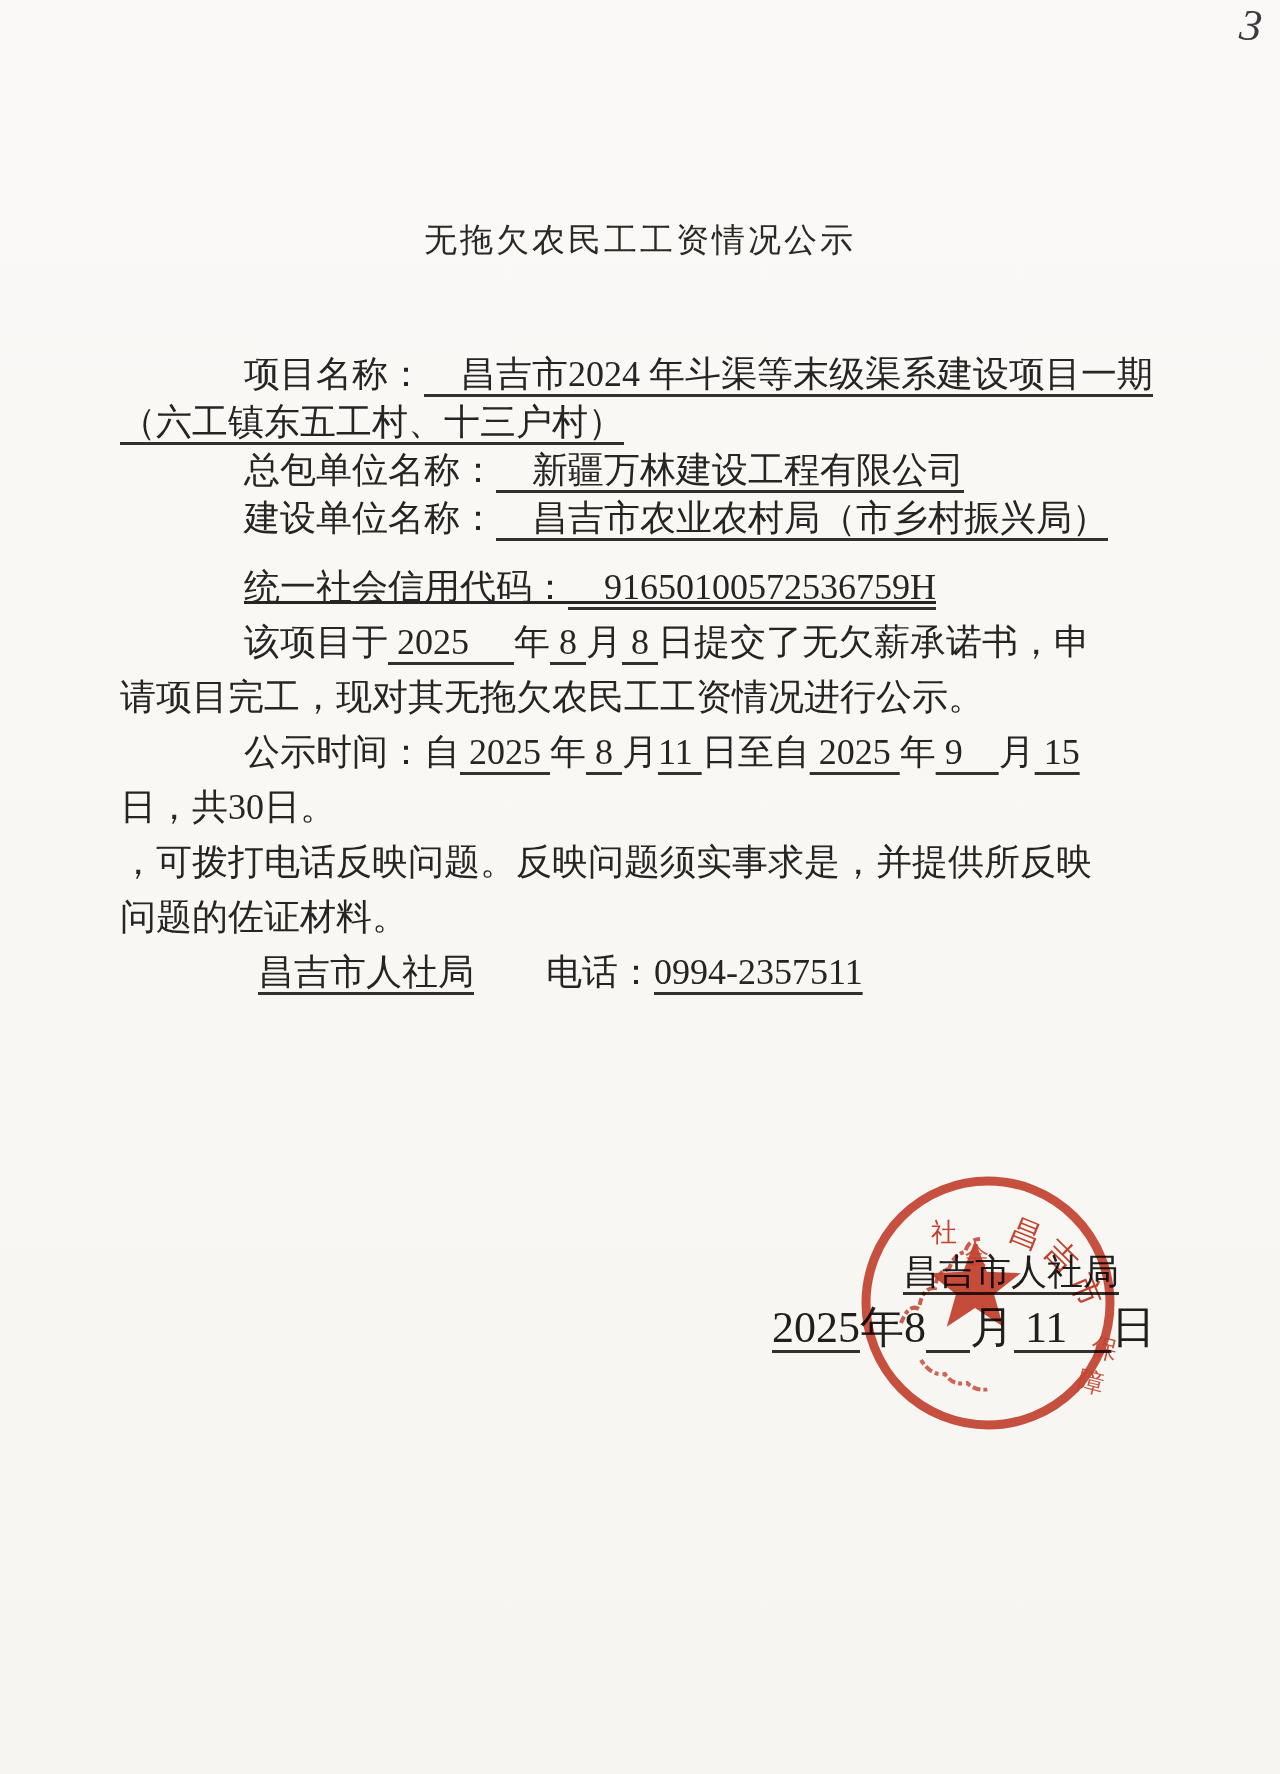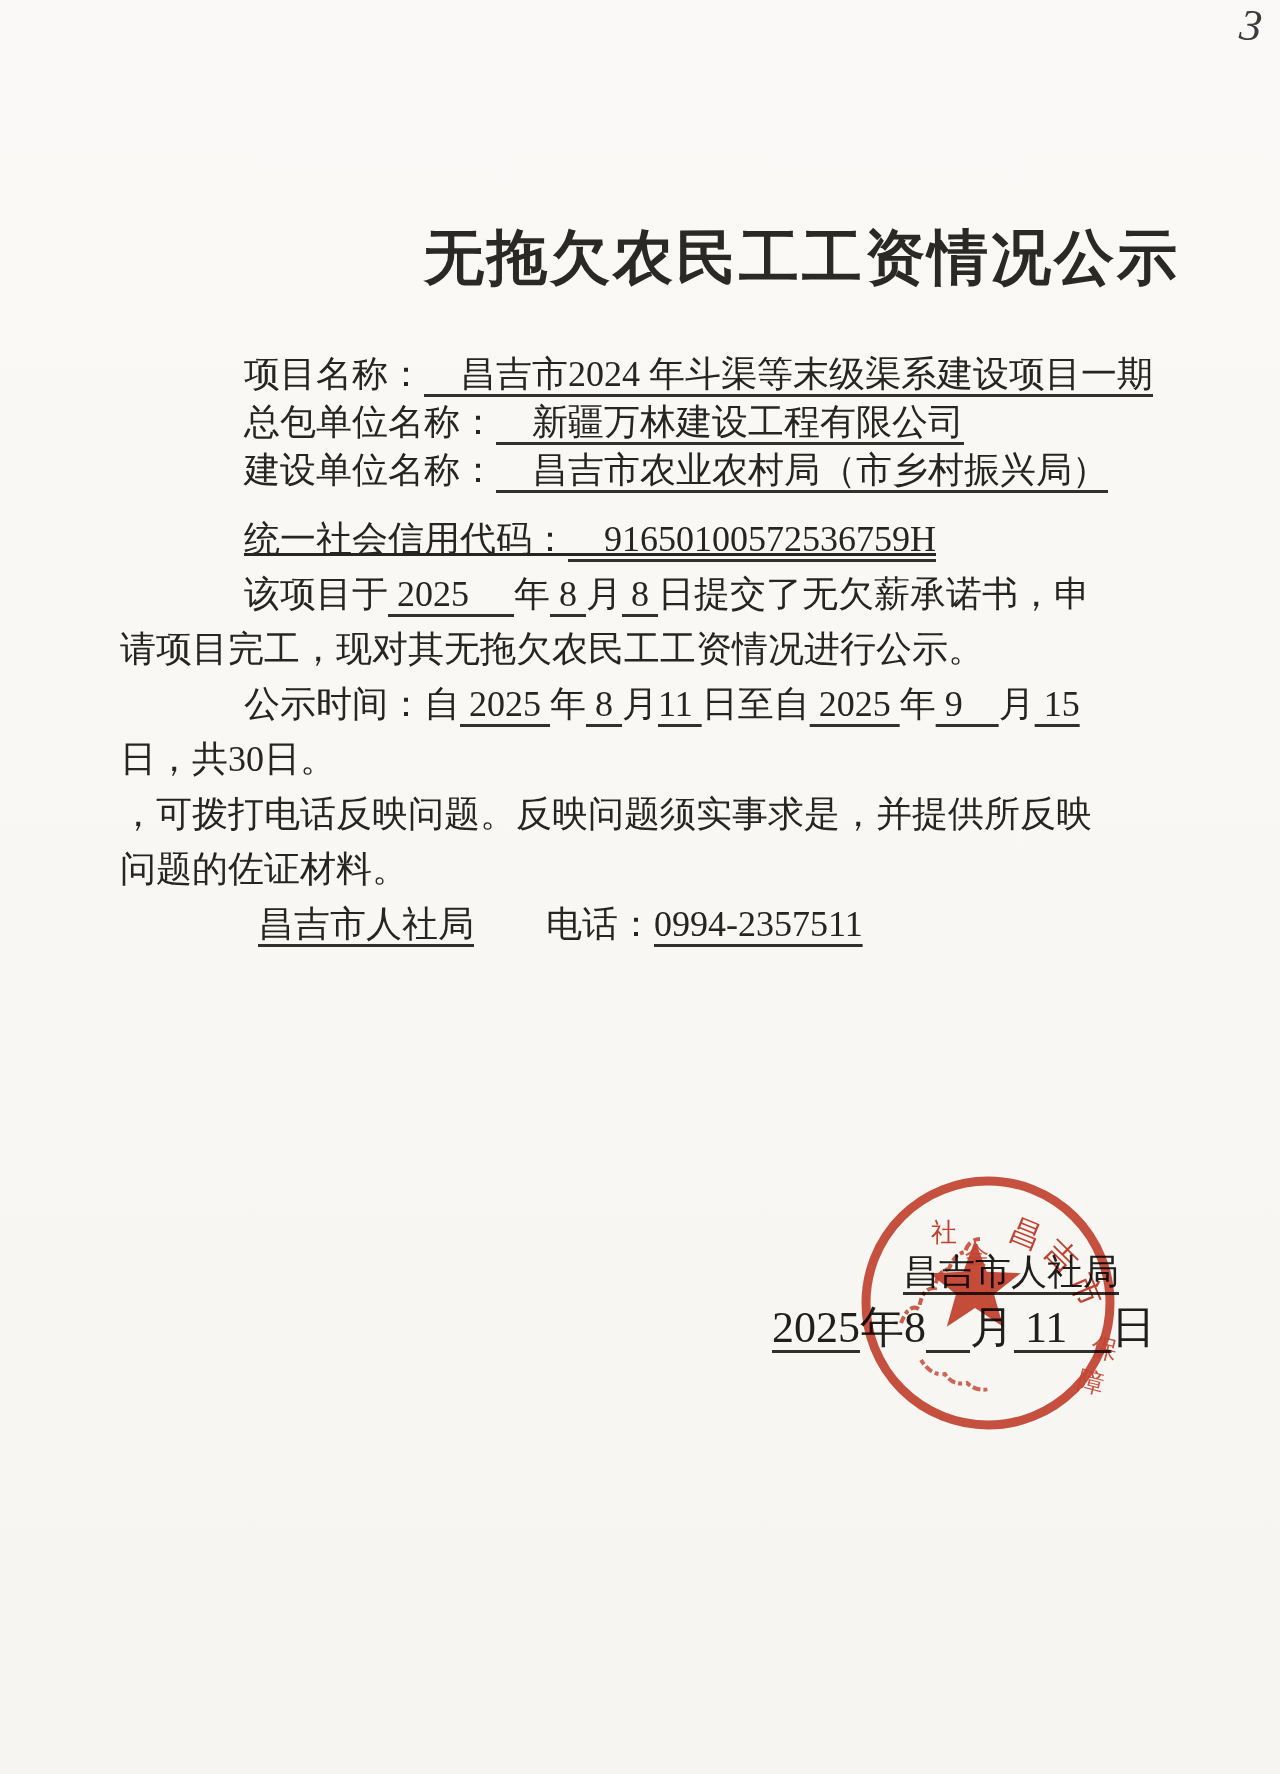--- a/index.html
+++ b/index.html
@@ -17,21 +17,21 @@
     overflow:hidden;
   }
   .page{position:absolute;inset:0;background:linear-gradient(180deg,#faf9f7 0%,#f8f7f3 60%,#f6f5f1 100%);}
   .handwritten{
     position:absolute;left:1240px;top:0px;
     font-size:44px;color:#3c3c3e;font-style:italic;
     transform:rotate(6deg);
   }
   .title{
     position:absolute;left:424px;top:218px;margin:0;
-    font-size:60px;font-weight:700;letter-spacing:3px;
+    font-size:33px;font-weight:400;letter-spacing:3px;
     color:#2a2926;
   }
   .bodytext{
     position:absolute;left:120px;top:350px;width:1040px;
   }
   .line{
     margin:0;font-size:36px;line-height:48px;height:48px;
     white-space:pre;letter-spacing:0px;color:var(--ink);
   }
   .line.tall{line-height:55px;height:55px;}
@@ -65,20 +65,21 @@
 <body>
 
 <div class="page">
 
   <div class="handwritten">3</div>
 
   <h1 class="title">无拖欠农民工工资情况公示</h1>
 
   <div class="bodytext">
     <p class="line indent"><span>项目名称：</span><span class="u">　昌吉市2024 年斗渠等末级渠系建设项目一期</span></p>
+    <p class="line"><span class="u">（六工镇东五工村、十三户村）</span></p>
     <p class="line indent"><span>总包单位名称：</span><span class="u">　新疆万林建设工程有限公司</span></p>
     <p class="line indent"><span>建设单位名称：</span><span class="u">　昌吉市农业农村局（市乡村振兴局）</span></p>
     <p class="line tall gap indent"><span>统一社会信用代码：</span><span class="u">　91650100572536759H</span></p>
     <p class="line tall indent"><span>该项目于</span><span class="u"> 2025　 </span><span>年</span><span class="u"> 8 </span><span>月</span><span class="u"> 8 </span><span>日提交了无欠薪承诺书，申</span></p>
     <p class="line tall"><span>请项目完工，现对其无拖欠农民工工资情况进行公示。</span></p>
     <p class="line tall indent"><span>公示时间：自</span><span class="u"> 2025 </span><span>年</span><span class="u"> 8 </span><span>月</span><span class="u">11 </span><span>日至自</span><span class="u"> 2025 </span><span>年</span><span class="u"> 9　</span><span>月</span><span class="u"> 15</span></p>
     <p class="line tall"><span>日，共30日。</span></p>
     <p class="line tall"><span>，可拨打电话反映问题。反映问题须实事求是，并提供所反映</span></p>
     <p class="line tall"><span>问题的佐证材料。</span></p>
     <p class="line tall indent-lg"><span class="u">昌吉市人社局</span><span>　　</span><span>电话：</span><span class="u">0994-2357511</span></p>

